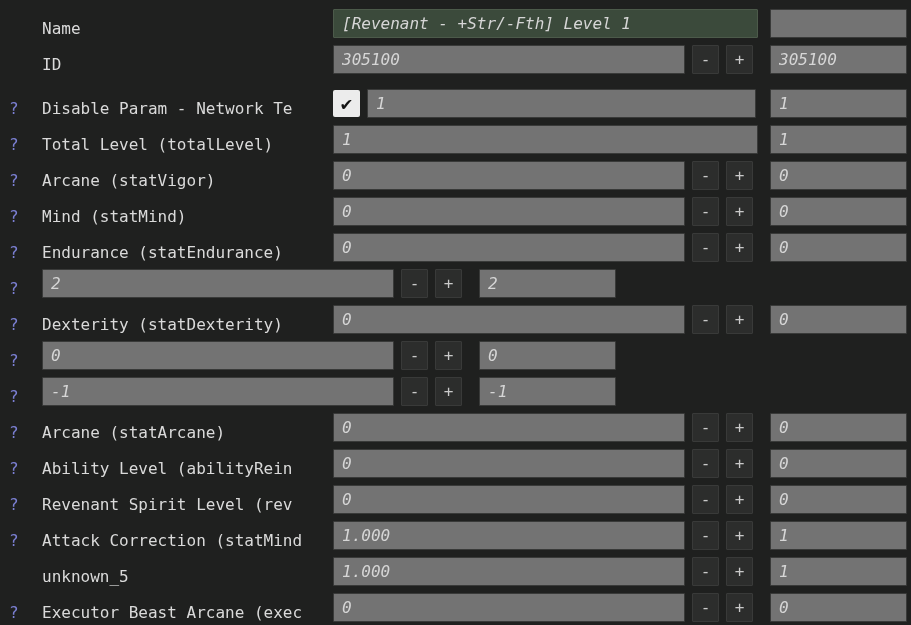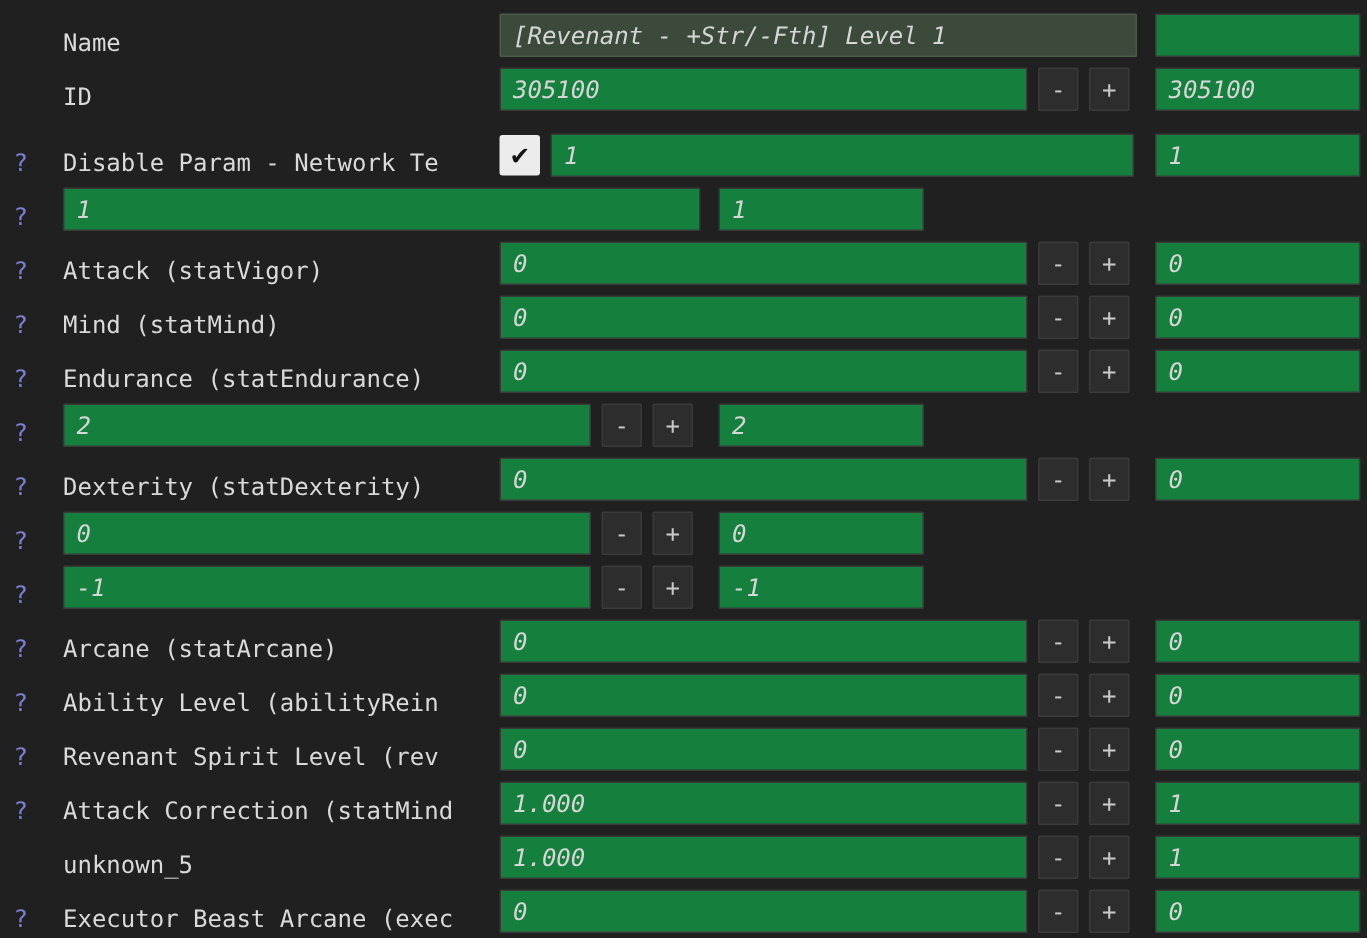--- a/index.html
+++ b/index.html
@@ -20,21 +20,21 @@
   }
   .label {
     width: 291px; flex: none;
     white-space: nowrap; overflow: hidden;
     color: #dadada;
   }
   .mid { width: 425px; flex: none; display: flex; align-items: center; }
   .mid > * + * { margin-left: 7px; }
   .field {
     height: 29px;
-    background: #15803d;
+    background: #737373;
     border: 1px solid #393a39;
     color: #d6d6d6;
     font-family: inherit; font-size: inherit;
     padding: 0 8px;
     outline: none;
     border-radius: 1px;
   }
   input.field { width: 352px; font-style: italic; }
   input.field.wide { width: 425px; }
   input.field.aftercheck { width: 389px; }
@@ -97,33 +97,34 @@
       <input class="field aftercheck" spellcheck="false" value="1" style="">
 
     </div>
     <div class="rightcol">
       <input class="field right" spellcheck="false" value="1" style="">
     </div>
   </div>
 
   <div class="row">
     <div class="help">?</div>
+    <div class="label">Total Level (totalLevel)</div>
     <div class="mid">
 
       <input class="field wide" spellcheck="false" value="1" style="">
 
     </div>
     <div class="rightcol">
       <input class="field right" spellcheck="false" value="1" style="">
     </div>
   </div>
 
   <div class="row">
     <div class="help">?</div>
-    <div class="label">Attack (statVigor)</div>
+    <div class="label">Arcane (statVigor)</div>
     <div class="mid">
 
       <input class="field" spellcheck="false" value="0" style="">
       <div class="btn">-</div>
       <div class="btn">+</div>
     </div>
     <div class="rightcol">
       <input class="field right" spellcheck="false" value="0" style="">
     </div>
   </div>

